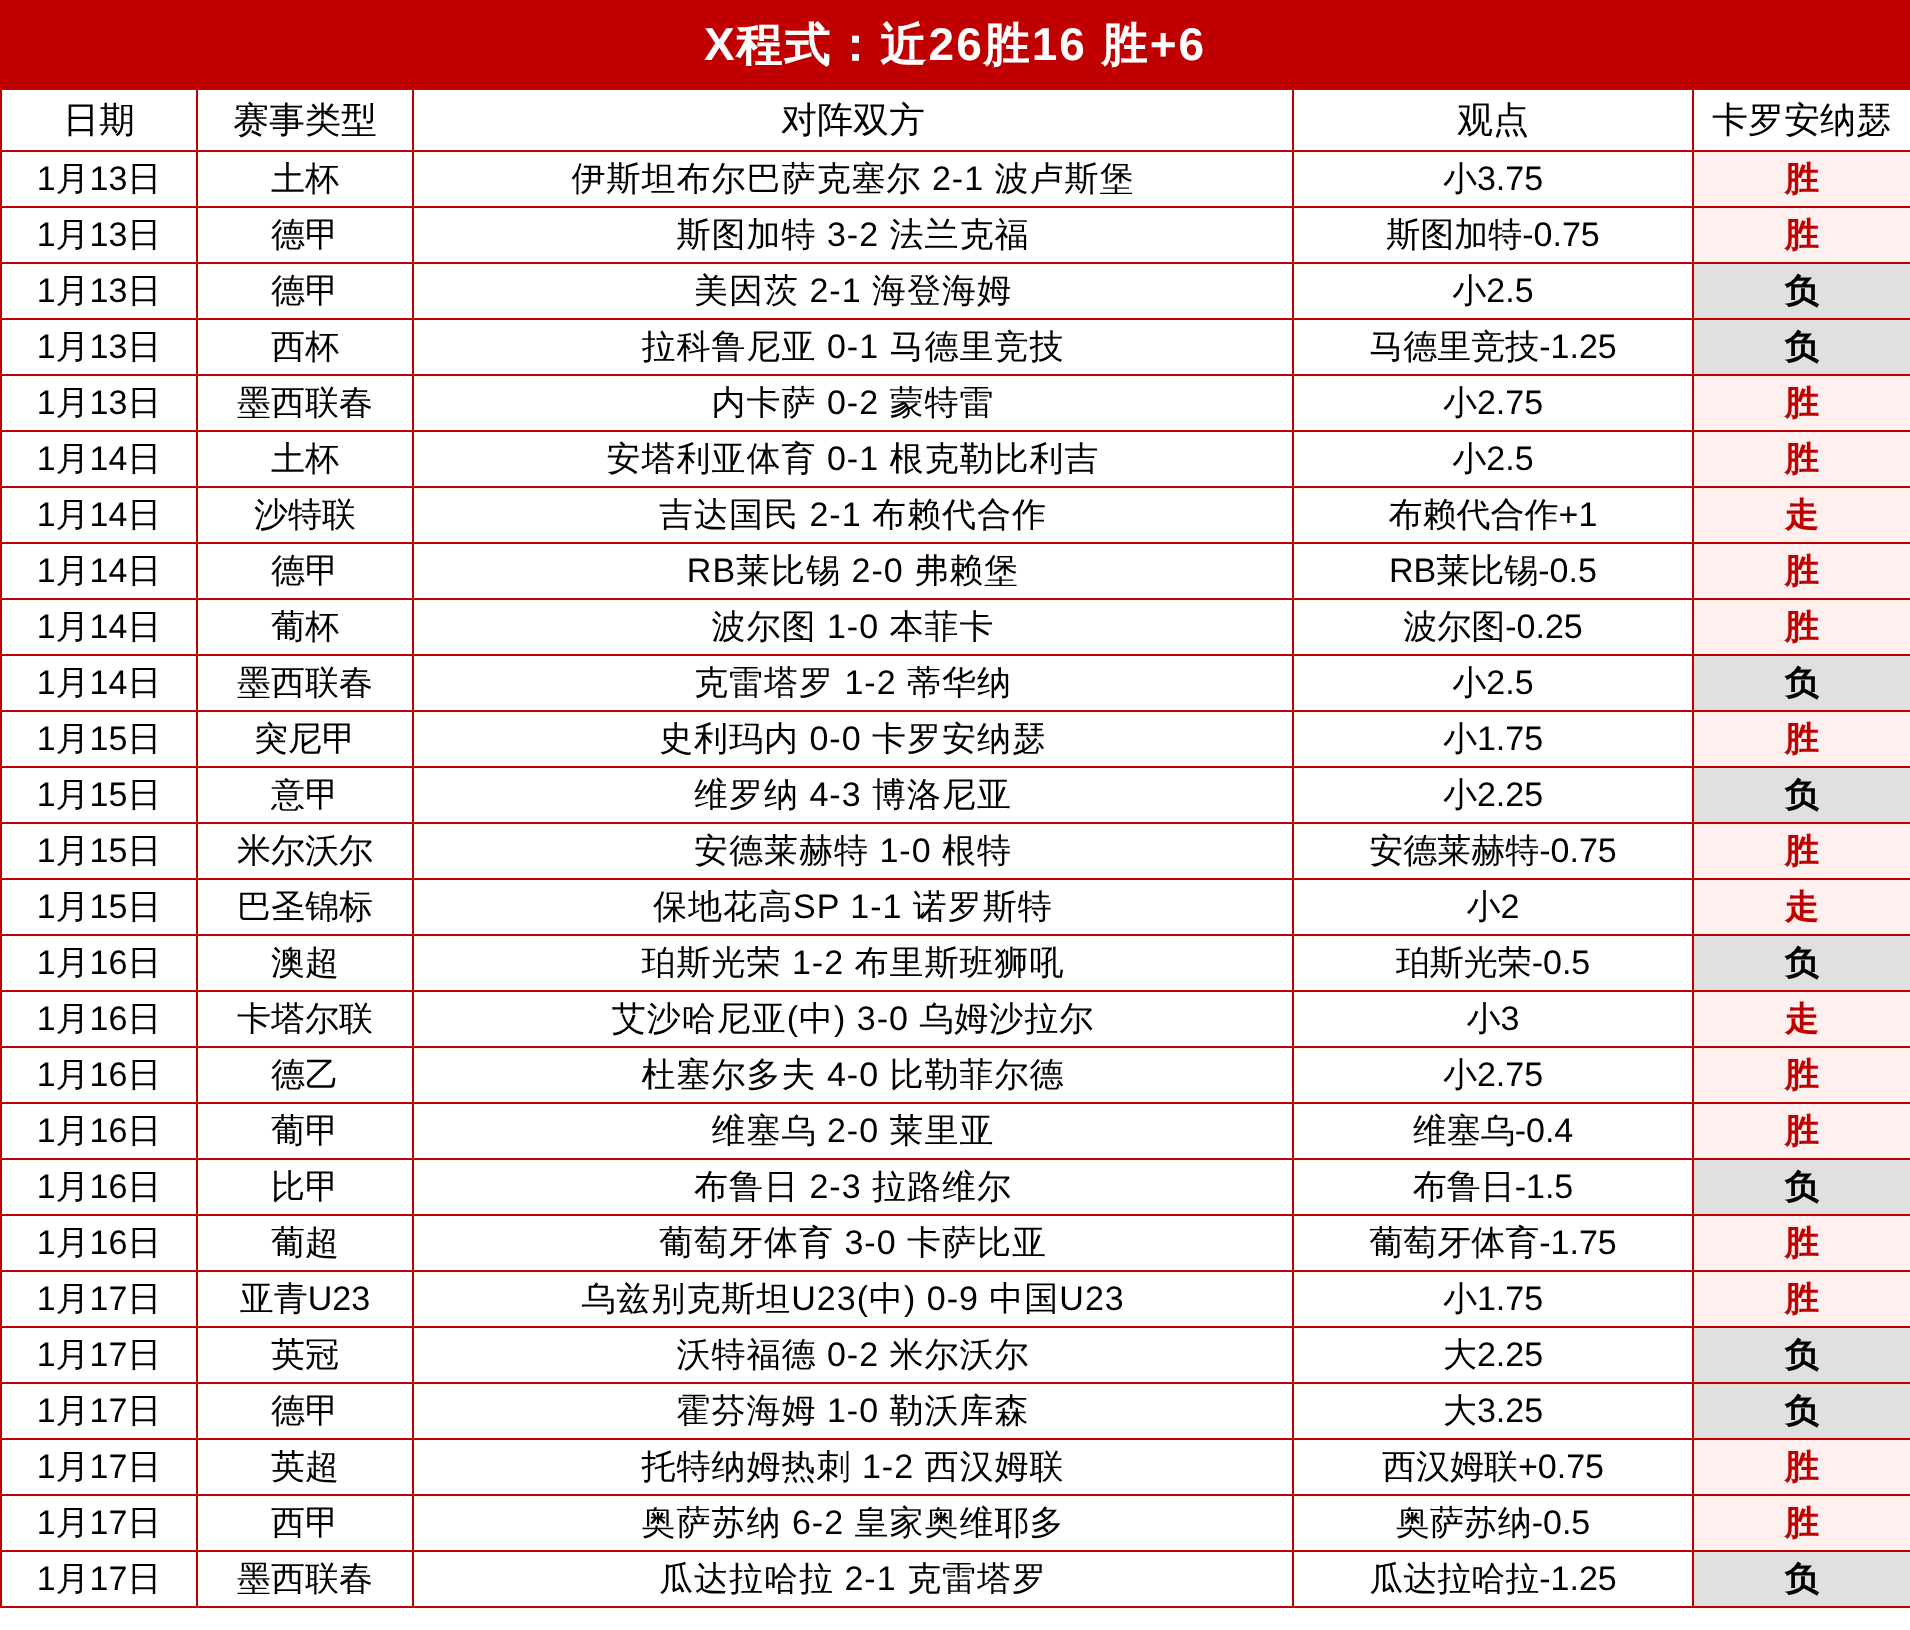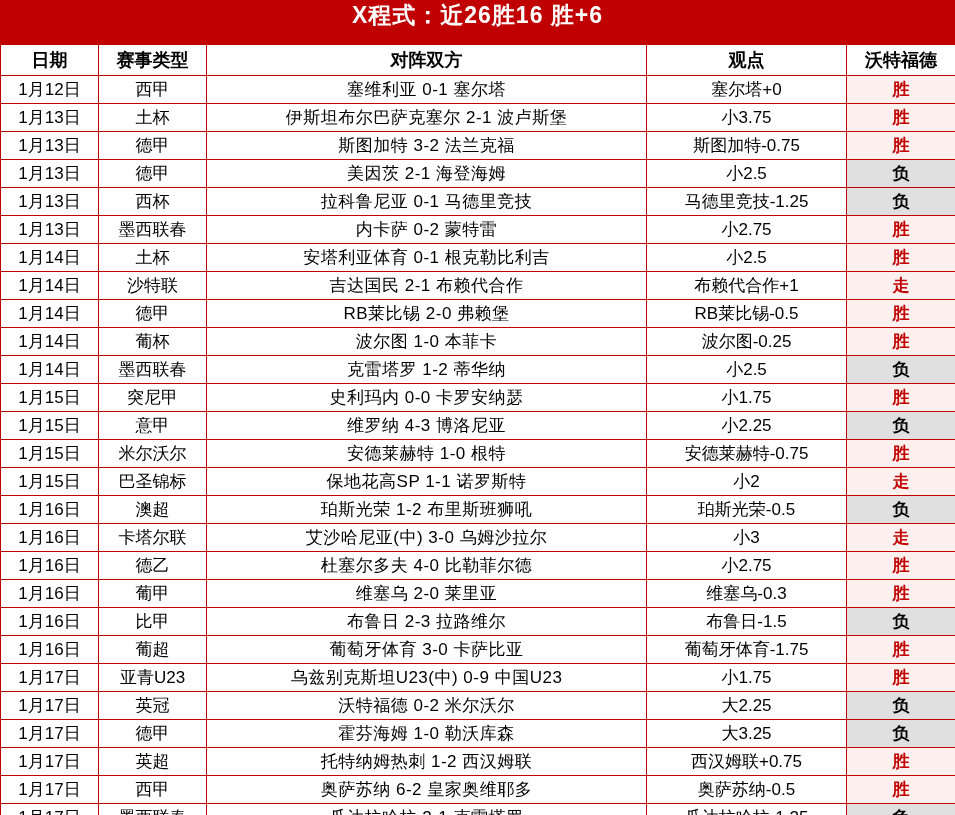--- a/index.html
+++ b/index.html
@@ -13,21 +13,21 @@
   }
   .page {
     width: 955px;
     box-sizing: border-box;
   }
   .title-bar {
     background: #c00000;
     color: #ffffff;
     height: 44px;
     display: flex;
-    align-items: flex-start;
+    align-items: center;
     justify-content: center;
     font-size: 23px;
     font-weight: bold;
     letter-spacing: 1px;
   }
   table.sheet {
     width: 955px;
     border-collapse: collapse;
     table-layout: fixed;
   }
@@ -41,21 +41,21 @@
     border: 1px solid #c00000;
     text-align: center;
     font-size: 17px;
     color: #000000;
     height: 27px;
     padding: 0 2px;
     overflow: hidden;
     white-space: nowrap;
   }
   table.sheet thead th {
-    font-weight: bold;
+    font-weight: normal;
     font-size: 18px;
     height: 30px;
     background: #ffffff;
   }
   td.match {
     letter-spacing: 0.5px;
   }
   td.res {
     font-weight: bold;
     font-size: 17px;
@@ -80,31 +80,24 @@
       <col class="c-match">
       <col class="c-view">
       <col class="c-result">
     </colgroup>
     <thead>
       <tr>
         <th>日期</th>
         <th>赛事类型</th>
         <th>对阵双方</th>
         <th>观点</th>
-        <th>沃特福德</th>
+        <th>卡罗安纳瑟</th>
       </tr>
     </thead>
     <tbody>
-        <tr>
-          <td>1月12日</td>
-          <td>西甲</td>
-          <td class="match">塞维利亚  0-1  塞尔塔</td>
-          <td>塞尔塔+0</td>
-          <td class="res win">胜</td>
-        </tr>
         <tr>
           <td>1月13日</td>
           <td>土杯</td>
           <td class="match">伊斯坦布尔巴萨克塞尔  2-1  波卢斯堡</td>
           <td>小3.75</td>
           <td class="res win">胜</td>
         </tr>
         <tr>
           <td>1月13日</td>
           <td>德甲</td>
@@ -214,21 +207,21 @@
           <td>1月16日</td>
           <td>德乙</td>
           <td class="match">杜塞尔多夫  4-0  比勒菲尔德</td>
           <td>小2.75</td>
           <td class="res win">胜</td>
         </tr>
         <tr>
           <td>1月16日</td>
           <td>葡甲</td>
           <td class="match">维塞乌  2-0  莱里亚</td>
-          <td>维塞乌-0.3</td>
+          <td>维塞乌-0.4</td>
           <td class="res win">胜</td>
         </tr>
         <tr>
           <td>1月16日</td>
           <td>比甲</td>
           <td class="match">布鲁日  2-3  拉路维尔</td>
           <td>布鲁日-1.5</td>
           <td class="res lose">负</td>
         </tr>
         <tr>

